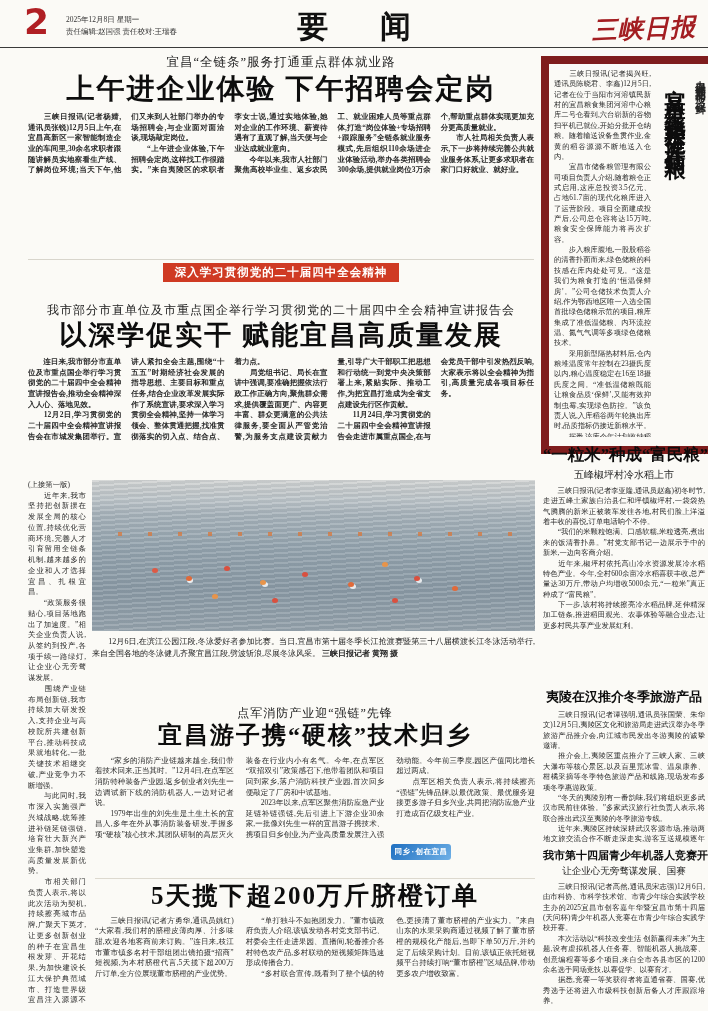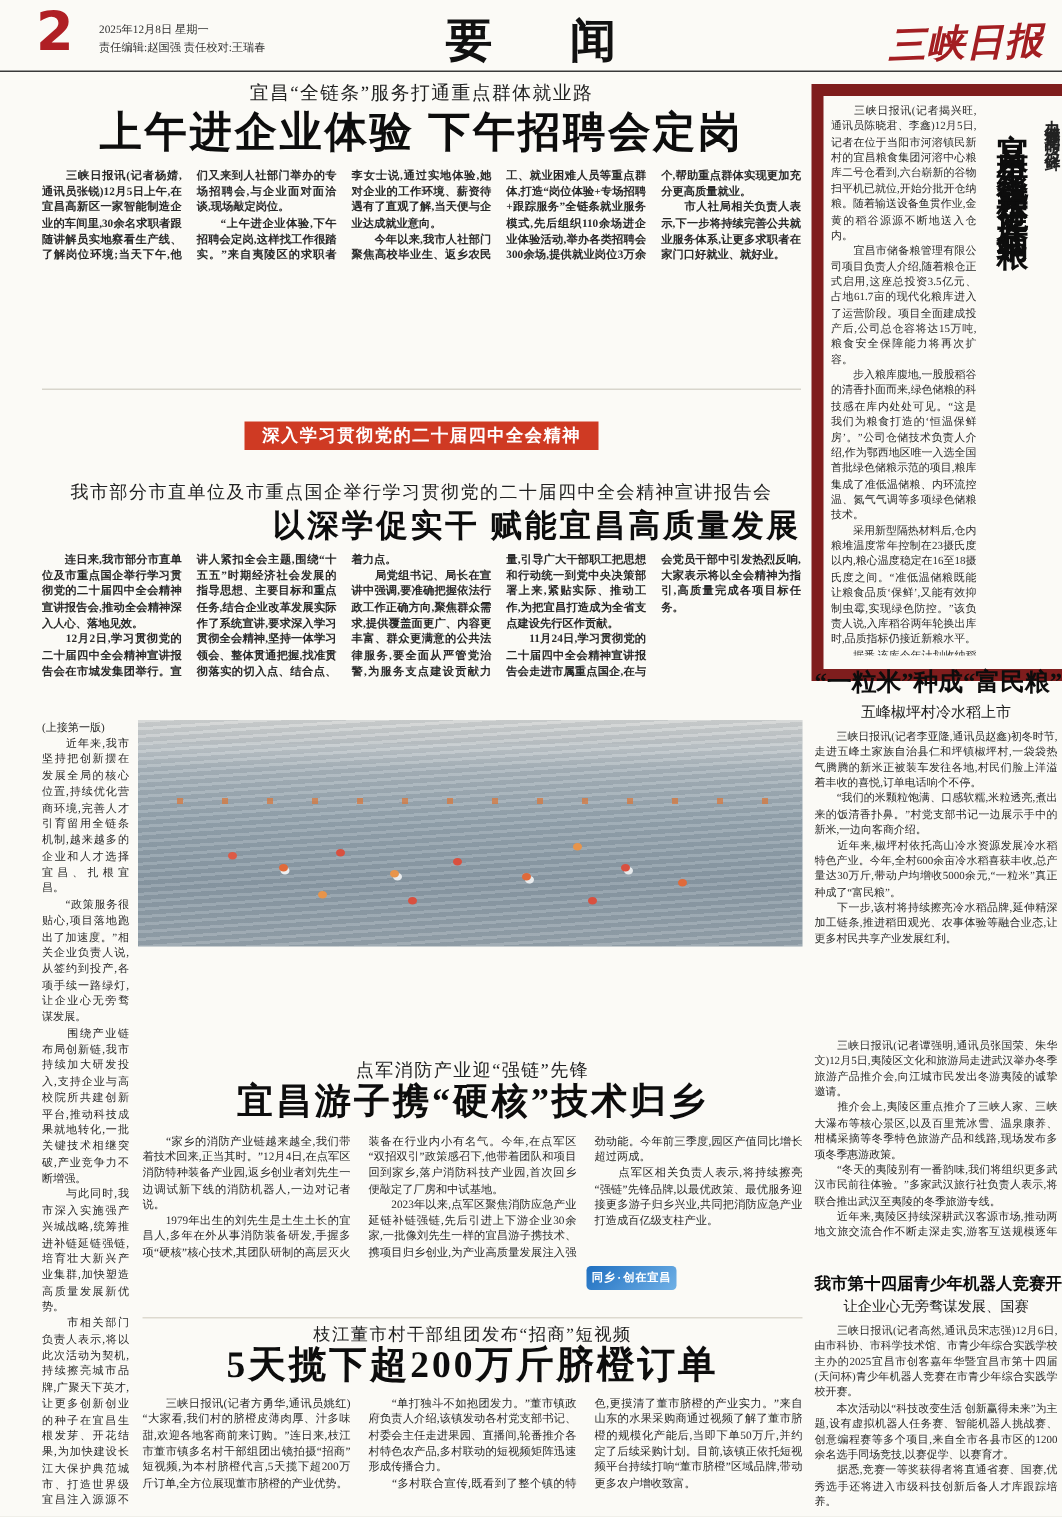--- a/index.html
+++ b/index.html
@@ -20,26 +20,26 @@
            font-family:"Liberation Sans","DejaVu Sans",sans-serif;}
   .serifhead{font-family:"Liberation Serif","DejaVu Serif",serif;}
   .body{font-size:7.5px;line-height:1.42;text-align:justify;color:#2a2a2a;
         white-space:pre-line;overflow:hidden;}
   .cols5{column-count:5;column-gap:10px;font-weight:bold;}
   .cols3{column-count:3;column-gap:12px;}
   
   .art-jobs{position:absolute;left:28px;top:54px;width:506px;}
   .art-jobs .bighead{font-size:28px;margin-top:2px;}
   .art-jobs .body{margin-top:7px;height:132px;}
-  .art-study{position:absolute;left:28px;top:259px;width:506px;border-top:1px solid #d8d5cc;padding-top:21px;}
+  .art-study{position:absolute;left:28px;top:259px;width:506px;border-top:1px solid #d8d5cc;padding-top:3px;}
   .ribbon{display:table;margin:0 auto;background:#cf3a23;color:#fff;font-weight:bold;
           font-size:11.5px;padding:2px 12px;letter-spacing:1px;
           font-family:"Liberation Sans","DejaVu Sans",sans-serif;}
   .art-study .kicker{margin-top:20px;font-size:12px;}
-  .art-study .bighead{font-size:21px;margin-top:1px;text-align:right;}
+  .art-study .bighead{font-size:27px;margin-top:1px;}
   .art-study .body{margin-top:6px;height:142px;}
   .leftcol{position:absolute;left:28px;top:480px;width:58px;height:524px;
            font-size:7.4px;line-height:1.45;text-align:justify;color:#2a2a2a;
            white-space:pre-line;overflow:hidden;}
   
   .photo{position:absolute;left:92px;top:480px;width:443px;height:151px;overflow:hidden;
          background:linear-gradient(180deg,#dadcdc 0%,#c6cccf 10%,#aab5bc 22%,#96a5af 45%,#8c9ba6 72%,#97a4ad 100%);}
   .photo .streaks{position:absolute;inset:0;
          background:repeating-linear-gradient(176deg,rgba(255,255,255,.10) 0 2px,rgba(30,45,60,.07) 2px 5px);}
   .photo .farbank{position:absolute;left:0;top:0;width:100%;height:16px;
@@ -131,33 +131,36 @@
 　　围绕产业链布局创新链,我市持续加大研发投入,支持企业与高校院所共建创新平台,推动科技成果就地转化,一批关键技术相继突破,产业竞争力不断增强。
 　　与此同时,我市深入实施强产兴城战略,统筹推进补链延链强链,培育壮大新兴产业集群,加快塑造高质量发展新优势。
 　　市相关部门负责人表示,将以此次活动为契机,持续擦亮城市品牌,广聚天下英才,让更多创新创业的种子在宜昌生根发芽、开花结果,为加快建设长江大保护典范城市、打造世界级宜昌注入源源不断的动能。</div>
 
   <div class="photo">
     <div class="farbank"></div>
     <div class="streaks"></div>
     <div class="buoyline"></div>
     <div class="swimmers"></div>
   </div>
+  <div class="caption">
+    <span>　　12月6日,在滨江公园江段,冬泳爱好者参加比赛。当日,宜昌市第十届冬季长江抢渡赛暨第三十八届横渡长江冬泳活动举行,来自全国各地的冬泳健儿齐聚宜昌江段,劈波斩浪,尽展冬泳风采。</span>
+    <b>三峡日报记者 黄翔 摄</b>
+  </div>
 
   <div class="art-youzi">
     <div class="kicker">点军消防产业迎“强链”先锋</div>
     <div class="bighead serifhead">宜昌游子携“硬核”技术归乡</div>
     <div class="body cols3">　　“家乡的消防产业链越来越全,我们带着技术回来,正当其时。”12月4日,在点军区消防特种装备产业园,返乡创业者刘先生一边调试新下线的消防机器人,一边对记者说。
 　　1979年出生的刘先生是土生土长的宜昌人,多年在外从事消防装备研发,手握多项“硬核”核心技术,其团队研制的高层灭火装备在行业内小有名气。今年,在点军区“双招双引”政策感召下,他带着团队和项目回到家乡,落户消防科技产业园,首次回乡便敲定了厂房和中试基地。
 　　2023年以来,点军区聚焦消防应急产业延链补链强链,先后引进上下游企业30余家,一批像刘先生一样的宜昌游子携技术、携项目归乡创业,为产业高质量发展注入强劲动能。今年前三季度,园区产值同比增长超过两成。
 　　点军区相关负责人表示,将持续擦亮“强链”先锋品牌,以最优政策、最优服务迎接更多游子归乡兴业,共同把消防应急产业打造成百亿级支柱产业。</div>
     <div class="badge">同乡·创在宜昌</div>
   </div>
 
   <div class="art-orange">
-    <div class="kicker">枝江董市村干部组团发布“招商”短视频</div>
     <div class="bighead">5天揽下超200万斤脐橙订单</div>
     <div class="body cols3">　　三峡日报讯(记者方勇华,通讯员姚红)“大家看,我们村的脐橙皮薄肉厚、汁多味甜,欢迎各地客商前来订购。”连日来,枝江市董市镇多名村干部组团出镜拍摄“招商”短视频,为本村脐橙代言,5天揽下超200万斤订单,全方位展现董市脐橙的产业优势。
 　　“单打独斗不如抱团发力。”董市镇政府负责人介绍,该镇发动各村党支部书记、村委会主任走进果园、直播间,轮番推介各村特色农产品,多村联动的短视频矩阵迅速形成传播合力。
 　　“多村联合宣传,既看到了整个镇的特色,更摸清了董市脐橙的产业实力。”来自山东的水果采购商通过视频了解了董市脐橙的规模化产能后,当即下单50万斤,并约定了后续采购计划。目前,该镇正依托短视频平台持续打响“董市脐橙”区域品牌,带动更多农户增收致富。</div>
   </div>
 
   <div class="grainbox">
     <div class="body">　　三峡日报讯(记者揭兴旺,通讯员陈晓君、李鑫)12月5日,记者在位于当阳市河溶镇民新村的宜昌粮食集团河溶中心粮库二号仓看到,六台崭新的谷物扫平机已就位,开始分批开仓纳粮。随着输送设备鱼贯作业,金黄的稻谷源源不断地送入仓内。
 　　宜昌市储备粮管理有限公司项目负责人介绍,随着粮仓正式启用,这座总投资3.5亿元、占地61.7亩的现代化粮库进入了运营阶段。项目全面建成投产后,公司总仓容将达15万吨,粮食安全保障能力将再次扩容。
 　　步入粮库腹地,一股股稻谷的清香扑面而来,绿色储粮的科技感在库内处处可见。“这是我们为粮食打造的‘恒温保鲜房’。”公司仓储技术负责人介绍,作为鄂西地区唯一入选全国首批绿色储粮示范的项目,粮库集成了准低温储粮、内环流控温、氮气气调等多项绿色储粮技术。
@@ -170,20 +173,21 @@
   <div class="rart r-rice">
     <div class="rhead">“一粒米”种成“富民粮”</div>
     <div class="rsub">五峰椒坪村冷水稻上市</div>
     <div class="body">　　三峡日报讯(记者李亚隆,通讯员赵鑫)初冬时节,走进五峰土家族自治县仁和坪镇椒坪村,一袋袋热气腾腾的新米正被装车发往各地,村民们脸上洋溢着丰收的喜悦,订单电话响个不停。
 　　“我们的米颗粒饱满、口感软糯,米粒透亮,煮出来的饭清香扑鼻。”村党支部书记一边展示手中的新米,一边向客商介绍。
 　　近年来,椒坪村依托高山冷水资源发展冷水稻特色产业。今年,全村600余亩冷水稻喜获丰收,总产量达30万斤,带动户均增收5000余元,“一粒米”真正种成了“富民粮”。
 　　下一步,该村将持续擦亮冷水稻品牌,延伸精深加工链条,推进稻田观光、农事体验等融合业态,让更多村民共享产业发展红利。</div>
   </div>
 
   <div class="rart r-yiling">
+    <div class="rhead">夷陵在汉推介冬季旅游产品</div>
     <div class="body">　　三峡日报讯(记者谭强明,通讯员张国荣、朱华文)12月5日,夷陵区文化和旅游局走进武汉举办冬季旅游产品推介会,向江城市民发出冬游夷陵的诚挚邀请。
 　　推介会上,夷陵区重点推介了三峡人家、三峡大瀑布等核心景区,以及百里荒冰雪、温泉康养、柑橘采摘等冬季特色旅游产品和线路,现场发布多项冬季惠游政策。
 　　“冬天的夷陵别有一番韵味,我们将组织更多武汉市民前往体验。”多家武汉旅行社负责人表示,将联合推出武汉至夷陵的冬季旅游专线。
 　　近年来,夷陵区持续深耕武汉客源市场,推动两地文旅交流合作不断走深走实,游客互送规模逐年扩大。</div>
   </div>
 
   <div class="rart r-robot">
     <div class="rhead">我市第十四届青少年机器人竞赛开赛</div>
     <div class="rsub">让企业心无旁骛谋发展、国赛</div>
     <div class="body">　　三峡日报讯(记者高然,通讯员宋志强)12月6日,由市科协、市科学技术馆、市青少年综合实践学校主办的2025宜昌市创客嘉年华暨宜昌市第十四届(天问杯)青少年机器人竞赛在市青少年综合实践学校开赛。

